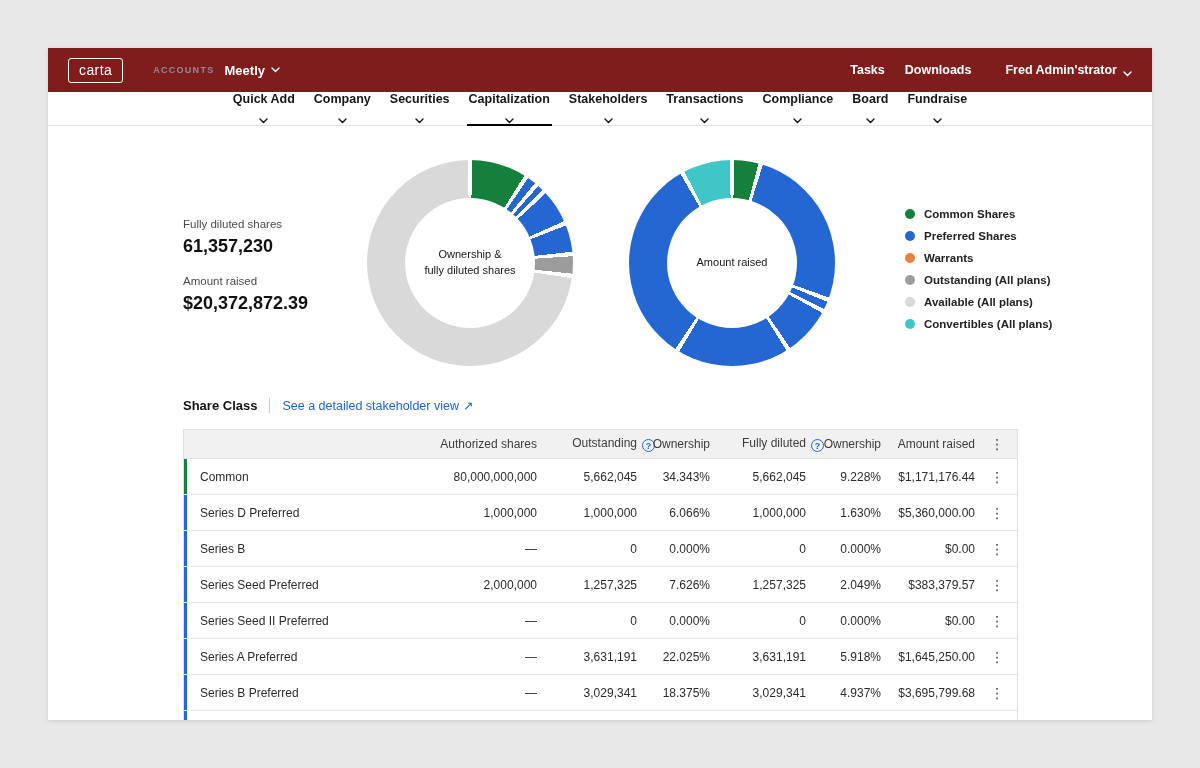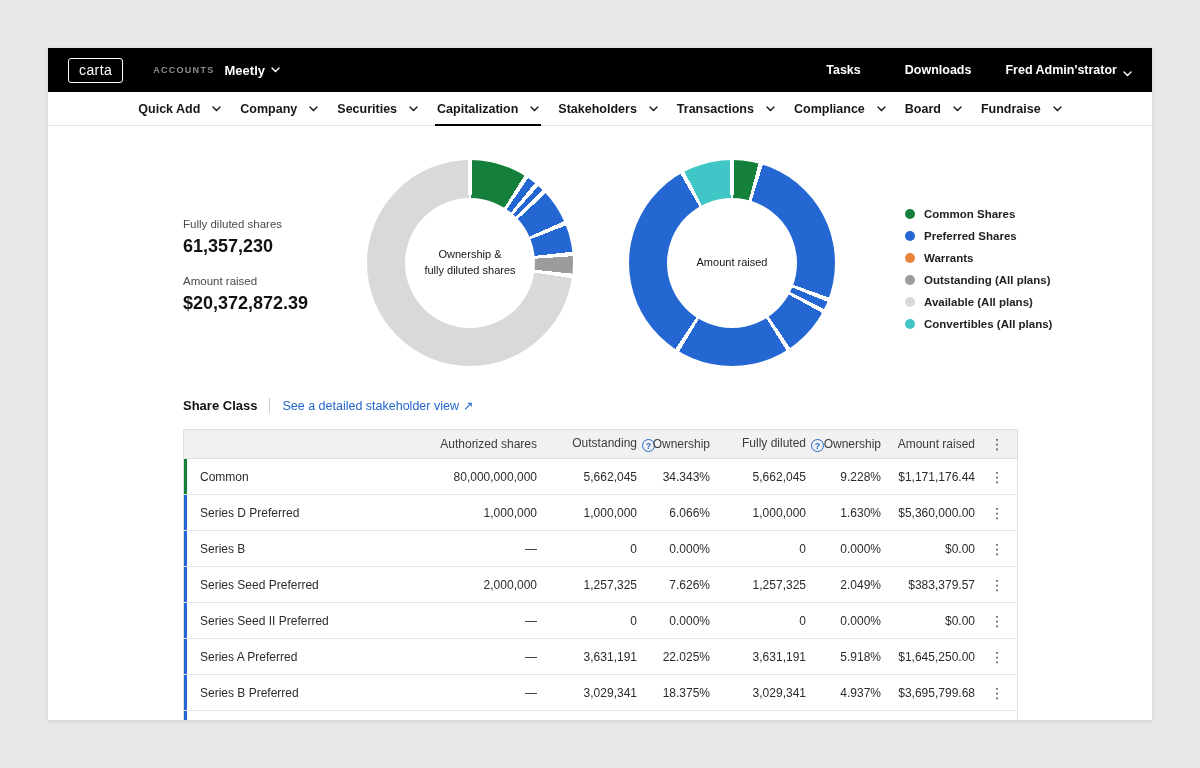--- a/index.html
+++ b/index.html
@@ -3,32 +3,32 @@
 <meta charset="utf-8">
 <style>
   * { margin:0; padding:0; box-sizing:border-box; }
   html,body { width:1200px; height:768px; overflow:hidden; }
   body { background:#e8e8e8; font-family:"Liberation Sans", sans-serif; }
 
   .window { position:absolute; left:48px; top:48px; width:1104px; height:672px;
             background:#fff; overflow:hidden; box-shadow:0 1px 4px rgba(0,0,0,.12); }
 
   
-  .topbar { height:44px; background:#000000; color:#fff; display:flex; align-items:center; padding:0 20px; }
+  .topbar { height:44px; background:#7f1d1d; color:#fff; display:flex; align-items:center; padding:0 20px; }
   .logo { border:1.5px solid #fff; border-radius:3px; padding:3px 10px 4px; font-size:14px; letter-spacing:.4px; }
   .accounts-label { margin-left:30px; font-size:9px; font-weight:bold; letter-spacing:1.3px; color:#8d8d8d; }
   .company-switcher { margin-left:10px; display:flex; align-items:center; gap:6px; font-size:13px; font-weight:bold; cursor:pointer; }
   .topbar-spacer { flex:1; }
-  .topbar-link { margin-left:44px; font-size:12.5px; font-weight:bold; cursor:pointer; }
+  .topbar-link { margin-left:20px; font-size:12.5px; font-weight:bold; cursor:pointer; }
   .user-menu { margin-left:34px; display:flex; align-items:flex-end; gap:6px; font-size:12.5px; font-weight:bold; cursor:pointer; }
   .chev { display:block; }
 
   
   .nav { height:34px; background:#fff; border-bottom:1px solid #e3e3e3; display:flex; justify-content:center; gap:19px; }
-  .nav-item { display:flex; align-items:center; gap:12px; font-size:12.5px; font-weight:bold; color:#161616; cursor:pointer; position:relative; }
+  .nav-item { display:flex; align-items:center; gap:12px; font-size:12.5px; font-weight:bold; color:#161616; cursor:pointer; position:relative;flex-direction:column; }
   .nav-item.active::after { content:""; position:absolute; left:-2px; right:-2px; bottom:-1px; height:2px; background:#000; }
 
   
   .content { position:relative; height:594px; background:#fff; }
 
   .stats { position:absolute; left:135px; top:92px; }
   .stat-label { font-size:11.5px; color:#4a4a4a; }
   .stat-value { font-size:18px; font-weight:bold; color:#111; margin-top:6px; }
   .stat-label.second { margin-top:18px; }
 

